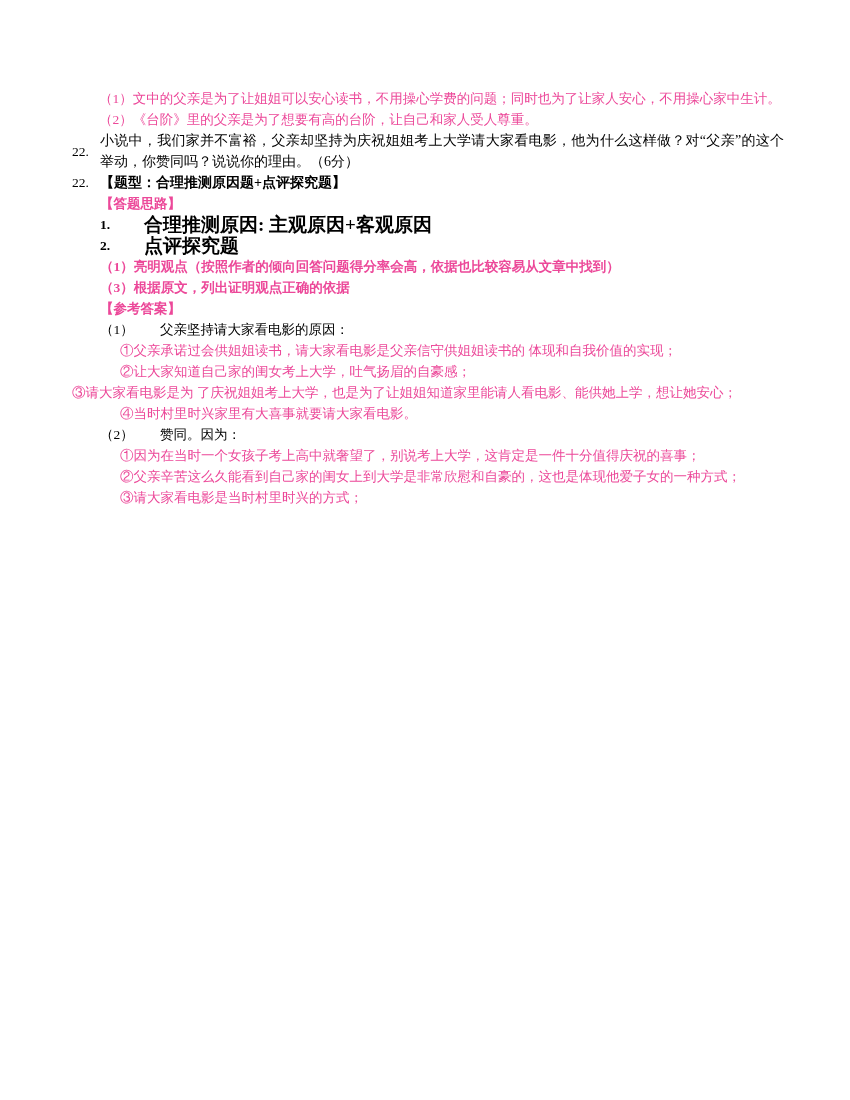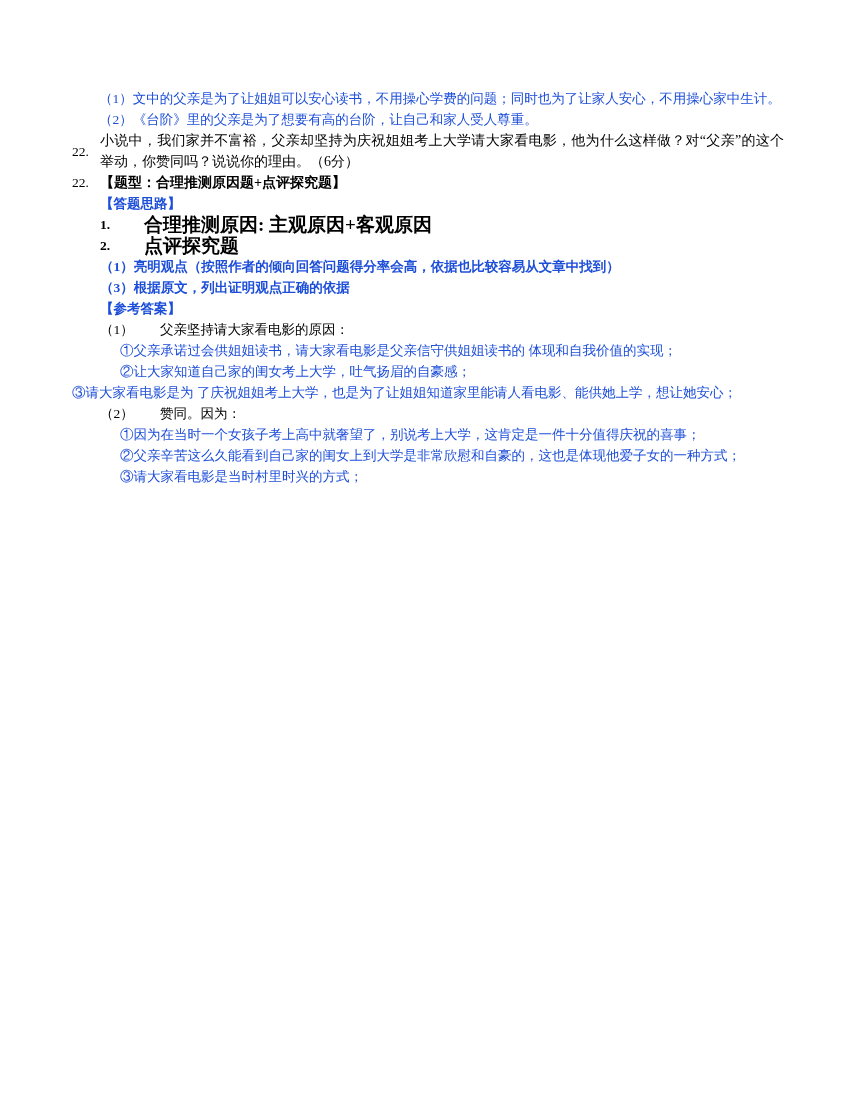--- a/index.html
+++ b/index.html
@@ -21,21 +21,21 @@
   }
   .content {
     position: absolute;
     left: 72px;
     top: 88px;
     width: 712px;
   }
   .line {
     font-size: 13.5px;
     line-height: 21px;
-    color: #1d4ed8;
+    color: #ec4899;
     text-align: justify;
     white-space: pre-wrap;
     word-break: break-all;
   }
   .ind-1 { text-indent: 27px; }
   .pl-28 { padding-left: 28px; }
   .pl-48 { padding-left: 48px; }
   .bold { font-weight: bold; }
   .q-block {
     display: flex;
@@ -124,20 +124,21 @@
 
     <div class="line pl-28 bold">【参考答案】</div>
 
     <div class="ans-row">
       <div class="ans-label">（1）</div>
       <div class="ans-text">父亲坚持请大家看电影的原因：</div>
     </div>
     <div class="line pl-48">①父亲承诺过会供姐姐读书，请大家看电影是父亲信守供姐姐读书的 体现和自我价值的实现；</div>
     <div class="line pl-48">②让大家知道自己家的闺女考上大学，吐气扬眉的自豪感；</div>
     <div class="line pl-48" style="text-indent:0;padding-left:48px;margin-left:-48px;padding-left:48px;">③请大家看电影是为 了庆祝姐姐考上大学，也是为了让姐姐知道家里能请人看电影、能供她上学，想让她安心；</div>
+    <div class="line pl-48">④当时村里时兴家里有大喜事就要请大家看电影。</div>
 
     <div class="ans-row">
       <div class="ans-label">（2）</div>
       <div class="ans-text">赞同。因为：</div>
     </div>
     <div class="line pl-48">①因为在当时一个女孩子考上高中就奢望了，别说考上大学，这肯定是一件十分值得庆祝的喜事；</div>
     <div class="line pl-48">②父亲辛苦这么久能看到自己家的闺女上到大学是非常欣慰和自豪的，这也是体现他爱子女的一种方式；</div>
     <div class="line pl-48">③请大家看电影是当时村里时兴的方式；</div>
 
   </div>

